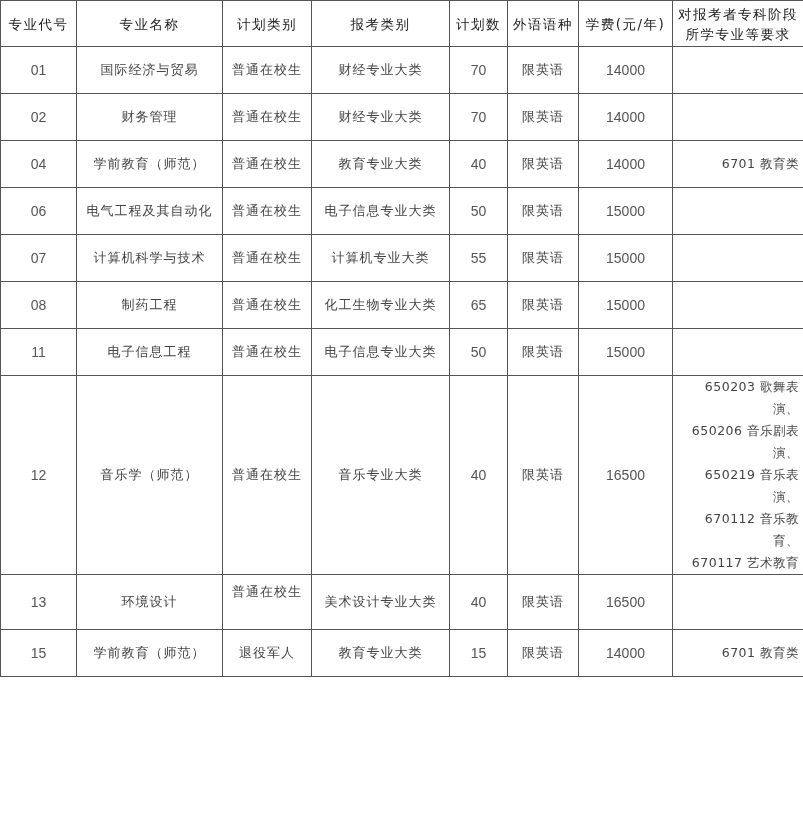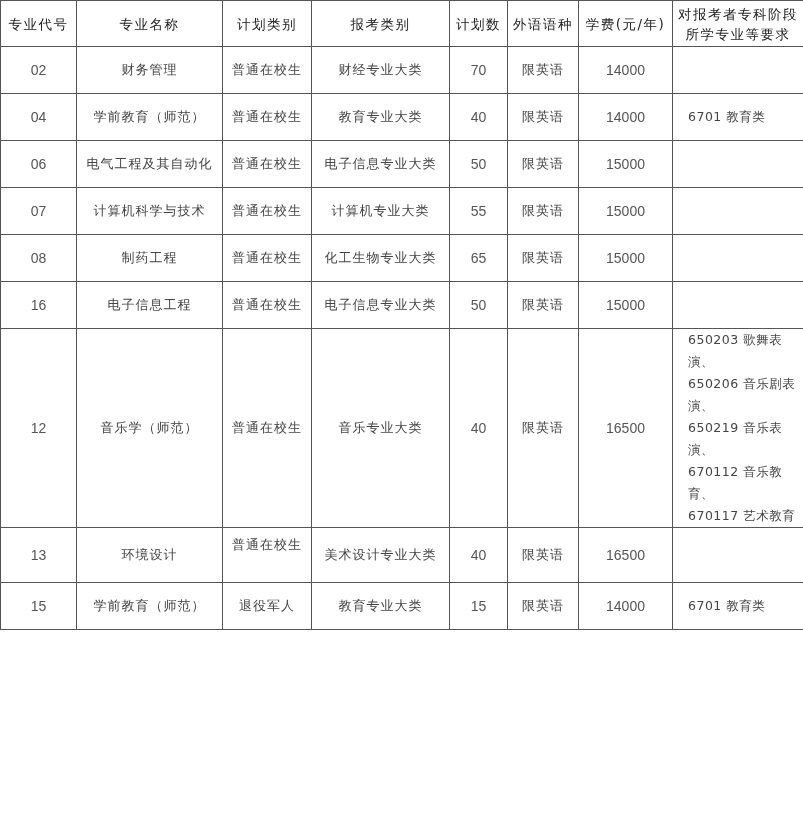--- a/index.html
+++ b/index.html
@@ -2,21 +2,21 @@
 <html><head>
 <meta charset="utf-8">
 <style>
   html, body { margin:0; padding:0; background:#ffffff; }
   body { width:803px; height:840px; overflow:hidden; font-family:"DejaVu Sans", sans-serif; color:#444; }
   table { border-collapse:collapse; table-layout:fixed; width:803px; position:absolute; left:0; top:0; }
   td, th { border:1.5px solid #555; text-align:center; vertical-align:middle; padding:0 4px; font-size:13px; font-weight:normal; color:#444; letter-spacing:1px; }
   th { color:#222; font-size:13.5px; height:45px; line-height:20px; letter-spacing:1.5px; }
   td { height:46px; }
   td.num { font-family:"Liberation Sans", sans-serif; font-size:14px; letter-spacing:0; color:#555; }
-  td.req { text-align:left; line-height:22px; font-size:12.5px; padding-left:15px; letter-spacing:0.5px; }
+  td.req { text-align:right; line-height:22px; font-size:12.5px; padding-left:15px; letter-spacing:0.5px; }
   tr.tall td { height:126px; }
   td.top-align { vertical-align:top; padding-top:8px; }
 </style>
 </head>
 <body>
 
 <table>
   <colgroup>
     <col style="width:76px">
       <col style="width:146px">
@@ -33,20 +33,30 @@
       <th>专业名称</th>
       <th>计划类别</th>
       <th>报考类别</th>
       <th>计划数</th>
       <th>外语语种</th>
       <th>学费(元/年)</th>
       <th>对报考者专科阶段所学专业等要求</th>
     </tr>
   </thead>
   <tbody id="tbody">
+    <tr>
+      <td class="num">01</td>
+      <td>国际经济与贸易</td>
+      <td>普通在校生</td>
+      <td>财经专业大类</td>
+      <td class="num">70</td>
+      <td>限英语</td>
+      <td class="num">14000</td>
+      <td class="req"></td>
+    </tr>
     <tr>
       <td class="num">02</td>
       <td>财务管理</td>
       <td>普通在校生</td>
       <td>财经专业大类</td>
       <td class="num">70</td>
       <td>限英语</td>
       <td class="num">14000</td>
       <td class="req"></td>
     </tr>
@@ -84,21 +94,21 @@
       <td class="num">08</td>
       <td>制药工程</td>
       <td>普通在校生</td>
       <td>化工生物专业大类</td>
       <td class="num">65</td>
       <td>限英语</td>
       <td class="num">15000</td>
       <td class="req"></td>
     </tr>
     <tr>
-      <td class="num">16</td>
+      <td class="num">11</td>
       <td>电子信息工程</td>
       <td>普通在校生</td>
       <td>电子信息专业大类</td>
       <td class="num">50</td>
       <td>限英语</td>
       <td class="num">15000</td>
       <td class="req"></td>
     </tr>
     <tr class="tall">
       <td class="num">12</td>

